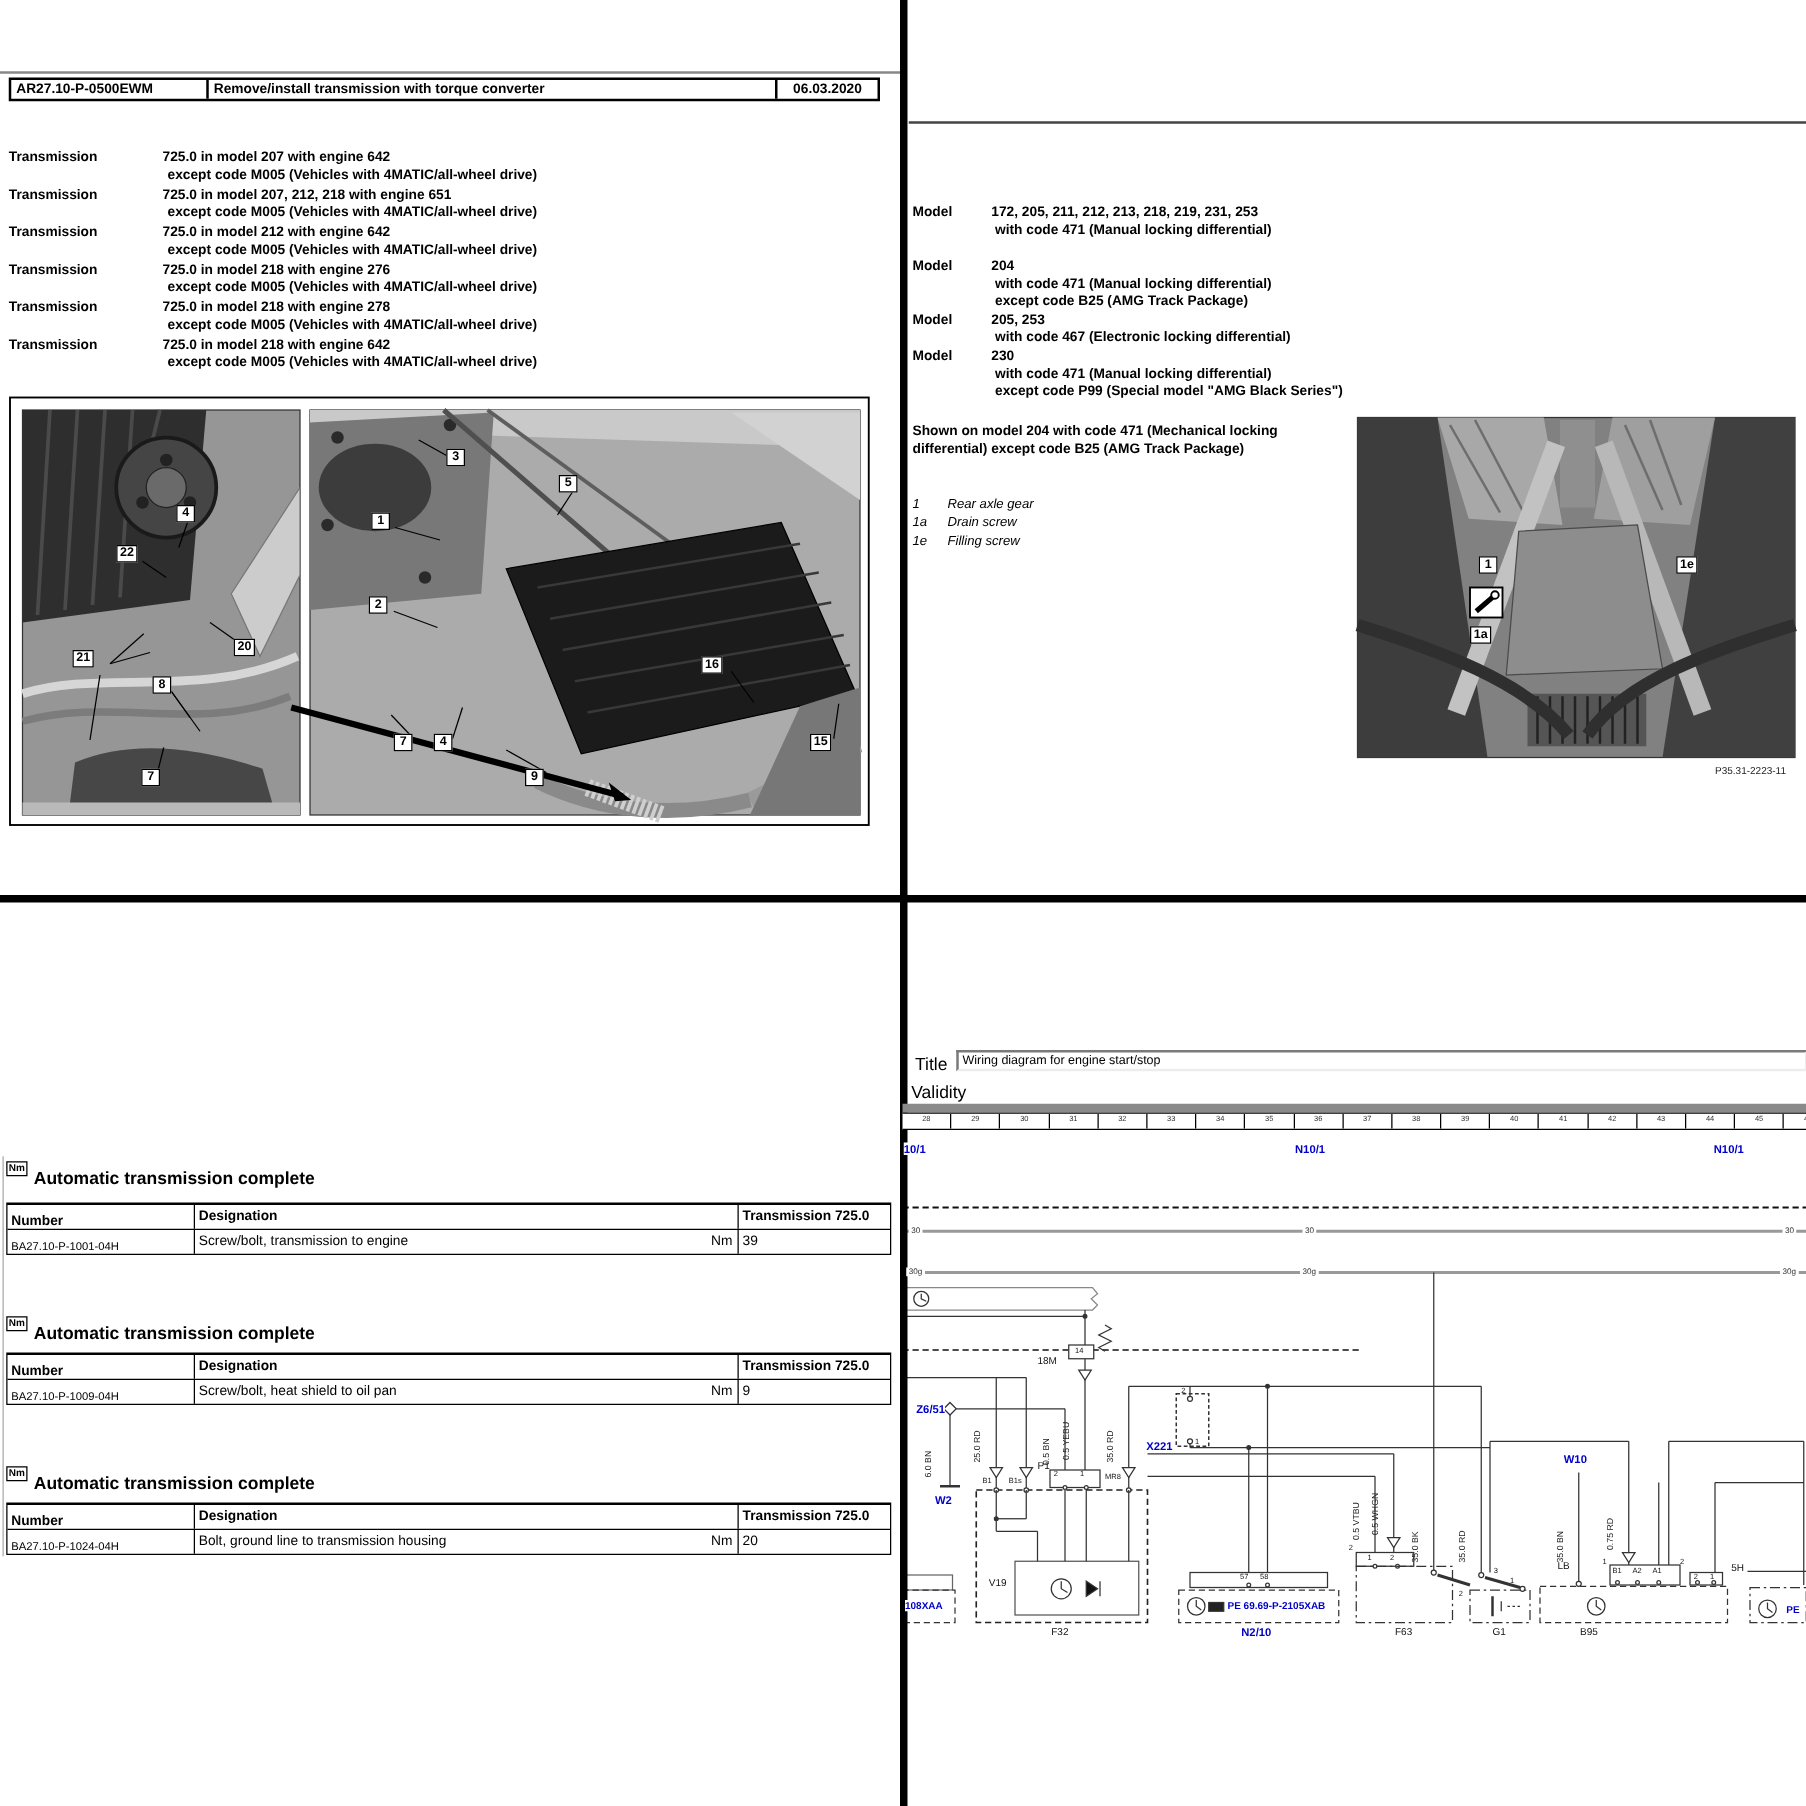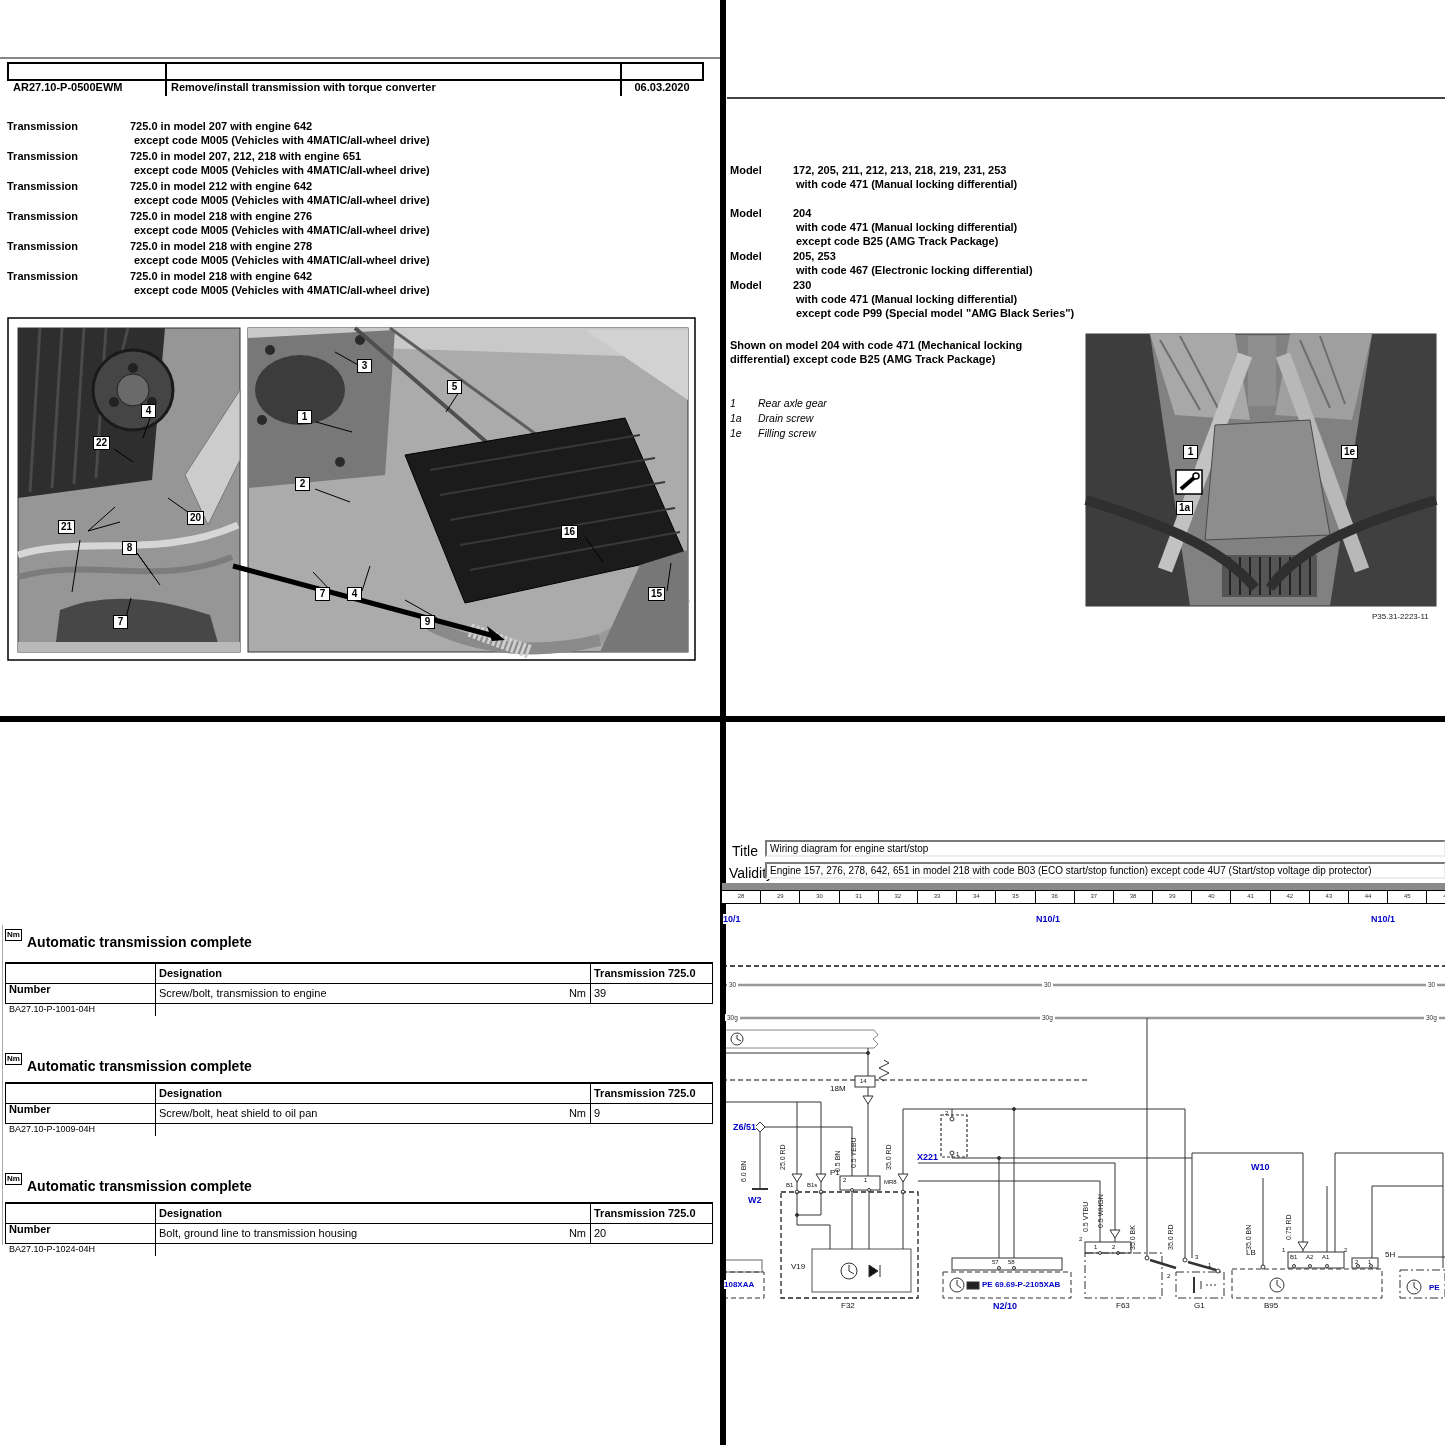--- a/index.html
+++ b/index.html
@@ -2,37 +2,37 @@
 <html><head>
 <meta charset="utf-8">
 <style>
   html,body{margin:0;padding:0;background:#fff}
   #canvas{position:relative;width:1445px;height:1445px;background:#fff;overflow:hidden;
           font-family:"Liberation Sans",sans-serif;color:#000}
   .divider{position:absolute;background:#000}
   .rule{position:absolute;background:#888}
   .hdr{position:absolute;display:flex;border:2px solid #000;background:#fff;font-weight:bold;
        font-size:11px;line-height:15px;height:15px;white-space:nowrap}
-  .hdr>div{padding:16px 4px;overflow:hidden}
+  .hdr>div{padding:0 4px;overflow:hidden}
   .hdr .c1{border-right:2px solid #000}
   .hdr .c2{flex:1;border-right:2px solid #000}
   .hdr .c3{width:72px;text-align:center}
   .lbl{position:absolute;font-weight:bold;font-size:11px;white-space:nowrap}
   .note{position:absolute;font-weight:bold;font-size:11px;line-height:14px}
   .it{position:absolute;font-style:italic;font-weight:normal;font-size:10.5px;white-space:nowrap}
   .callout{position:absolute;background:#fff;border:1px solid #000;font-weight:bold;font-size:10px;
            line-height:12px;padding:0 2px;min-width:9px;text-align:center;z-index:5}
   .cap{position:absolute;font-size:8px;color:#222;white-space:nowrap}
   .nm-badge{position:absolute;border:1px solid #000;font-weight:bold;font-size:8px;line-height:10px;padding:0 1px;background:#fff}
   .nm-head{position:absolute;font-weight:bold;font-size:14px;white-space:nowrap}
   .ttable{position:absolute;border:1px solid #000;border-top:2px solid #000;background:#fff;width:708px;box-sizing:border-box}
   .trow{display:flex;height:19px;line-height:18px;white-space:nowrap}
   .trow.head{border-bottom:1px solid #000;font-weight:bold;font-size:11px}
   .trow.data{font-size:11px}
-  .tc1{width:150px;border-right:1px solid #000;padding:16px 3px;box-sizing:border-box;overflow:hidden}
+  .tc1{width:150px;border-right:1px solid #000;padding:4px 3px;box-sizing:border-box;overflow:hidden}
   .tc2{flex:1;border-right:1px solid #000;padding:0 4px 0 3px;box-sizing:border-box;display:flex;justify-content:space-between;overflow:hidden}
   .tc3{width:121px;padding:0 3px;box-sizing:border-box;overflow:hidden}
   .trow.data .tc1{font-size:9px}
   .wflbl{position:absolute;font-size:14px;white-space:nowrap}
   .wfield{position:absolute;background:#fff;border:2px solid;border-color:#7a7a7a #ededed #ededed #7a7a7a;
           font-size:10px;line-height:13px;height:13px;padding:0 3px;white-space:nowrap;overflow:hidden}
   .graybar{position:absolute;background:#8a8a8a}
   .ruler{position:absolute;display:flex;background:#fff;border-top:1px solid #000;border-bottom:1px solid #000;overflow:hidden}
   .ruler>div{flex:none;width:39.2px;border-right:1px solid #000;font-size:6px;line-height:11px;text-align:center;box-sizing:border-box;color:#333}
   .wblue{position:absolute;color:#0000c8;font-weight:bold;font-size:9px;white-space:nowrap;z-index:4;background:#fff}
@@ -432,21 +432,20 @@
           <span>Bolt, ground line to transmission housing</span>
           <span>Nm</span>
         </div>
       <div class="tc3">20</div>
     </div>
   </div>
 
   <div class="wflbl" style="left:732px;top:843px">Title</div>
   <div class="wfield" style="left:765px;top:840px;width:671px">Wiring diagram for engine start/stop</div>
   <div class="wflbl" style="left:729px;top:865px">Validity</div>
-  <div class="wfield" style="left:765px;top:862px;width:671px">Engine 157, 276, 278, 642, 651 in model 218 with code B03 (ECO start/stop function) except code 4U7 (Start/stop voltage dip protector)</div>
   <div class="graybar" style="left:722px;top:883px;width:723px;height:7px"></div>
   <div class="ruler" style="left:722px;top:890px;width:723px;height:12px">
     <div>28</div>
     <div>29</div>
     <div>30</div>
     <div>31</div>
     <div>32</div>
     <div>33</div>
     <div>34</div>
     <div>35</div>

